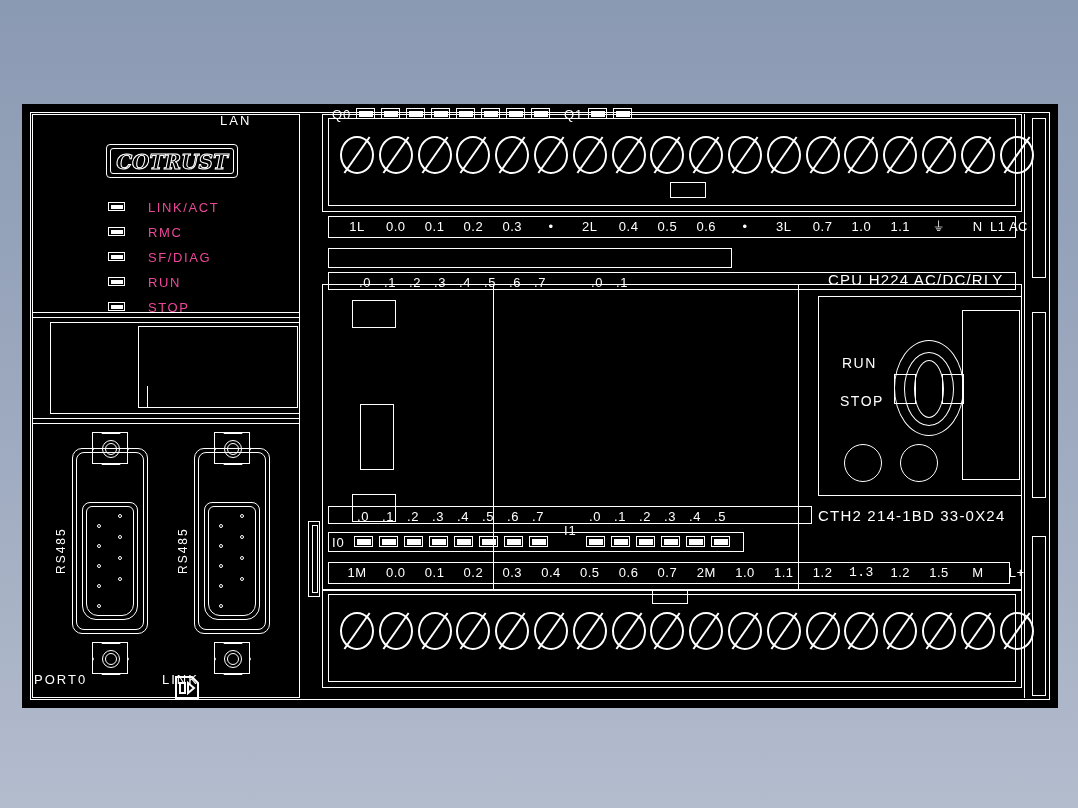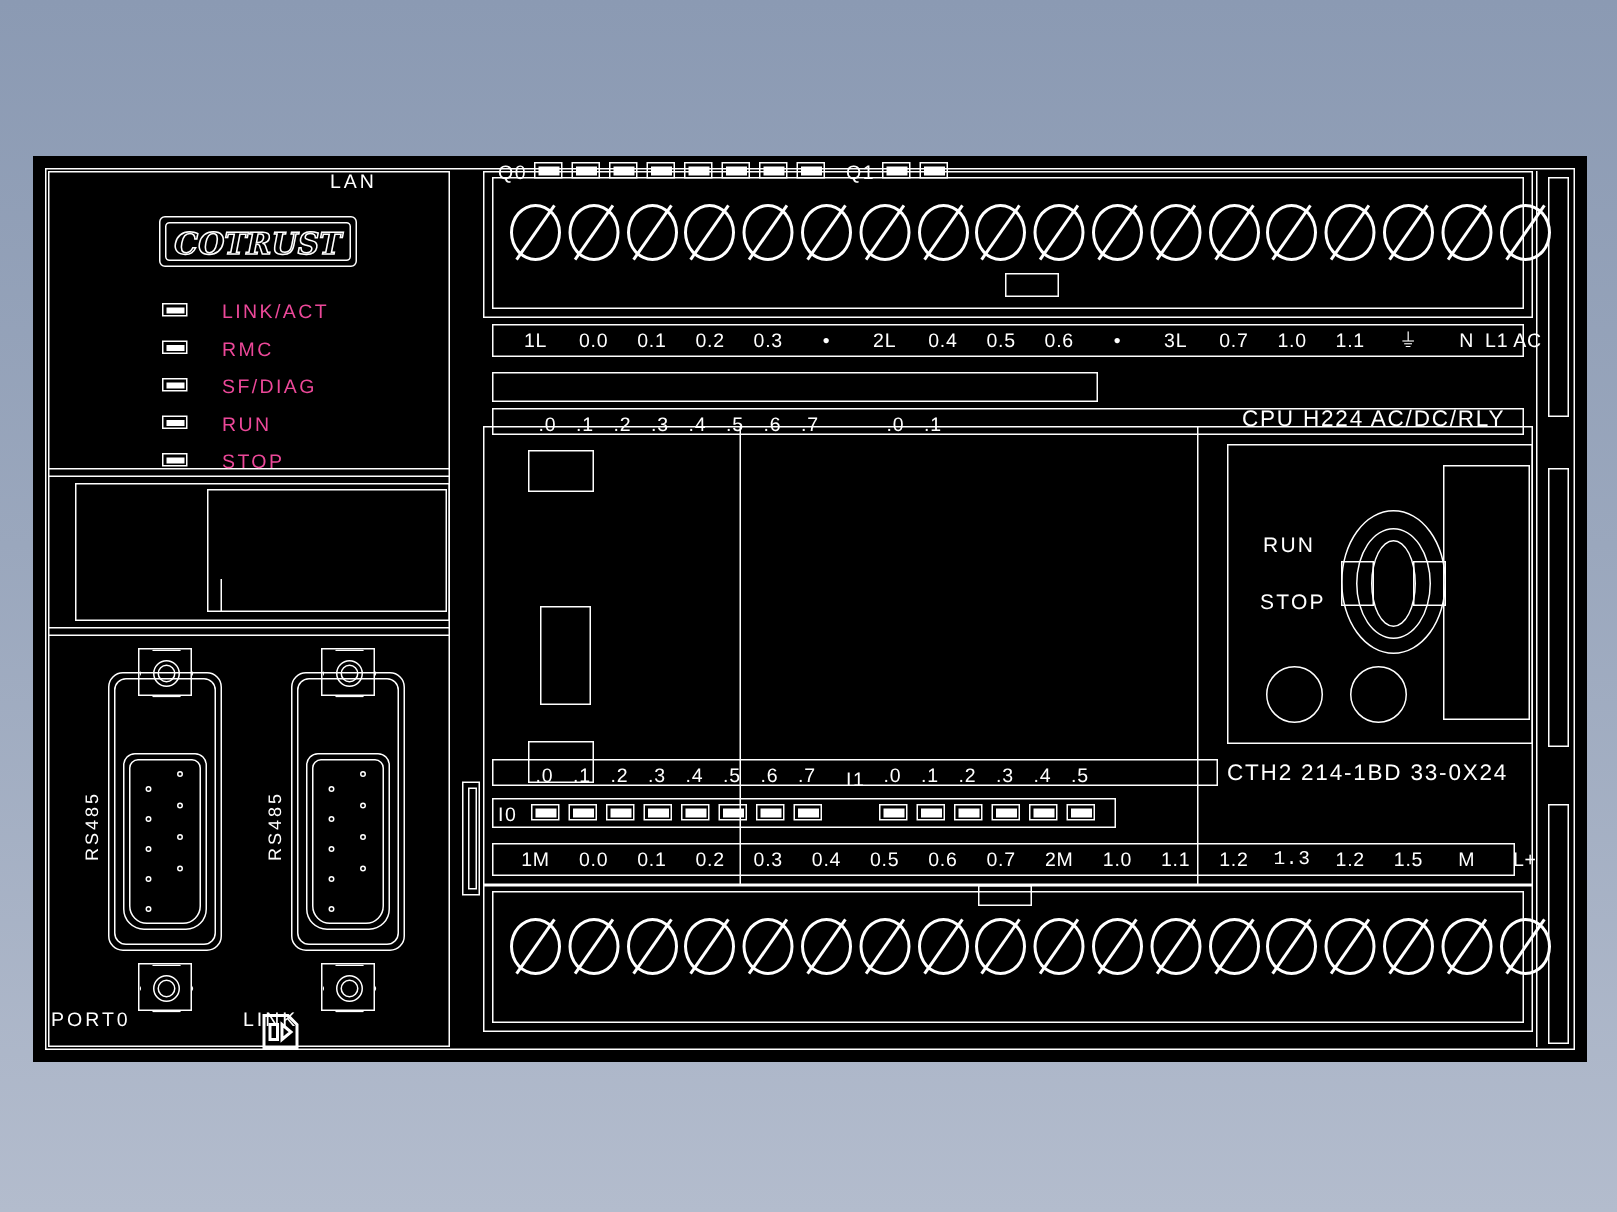--- a/index.html
+++ b/index.html
@@ -615,21 +615,21 @@
         </div>
         <div class="ioled" style="left:457px; top:432px;">
           <i></i>
         </div>
         <div class="ioled" style="left:482px; top:432px;">
           <i></i>
         </div>
         <div class="ioled" style="left:507px; top:432px;">
           <i></i>
         </div>
-        <div class="iogrp" style="left:542px; top:408px;">I1</div>
+        <div class="iogrp" style="left:542px; top:419px;">I1</div>
         <div class="ioled" style="left:564px; top:432px;">
           <i></i>
         </div>
         <div class="ioled" style="left:589px; top:432px;">
           <i></i>
         </div>
         <div class="ioled" style="left:614px; top:432px;">
           <i></i>
         </div>
         <div class="ioled" style="left:639px; top:432px;">

